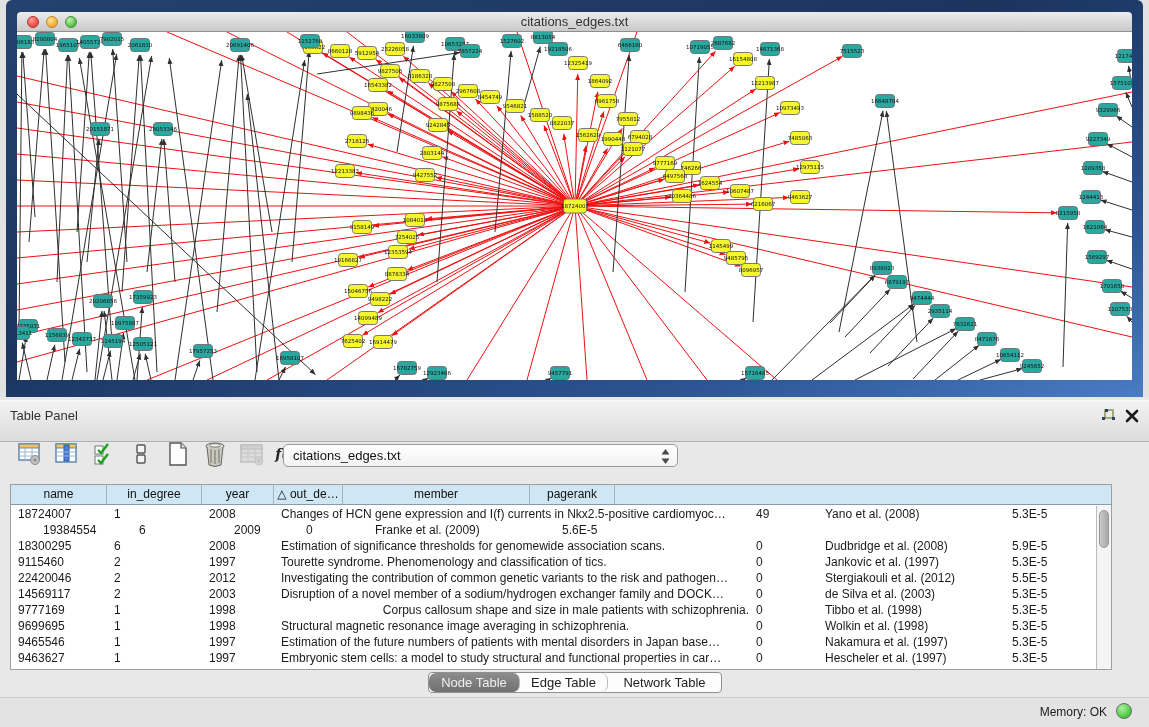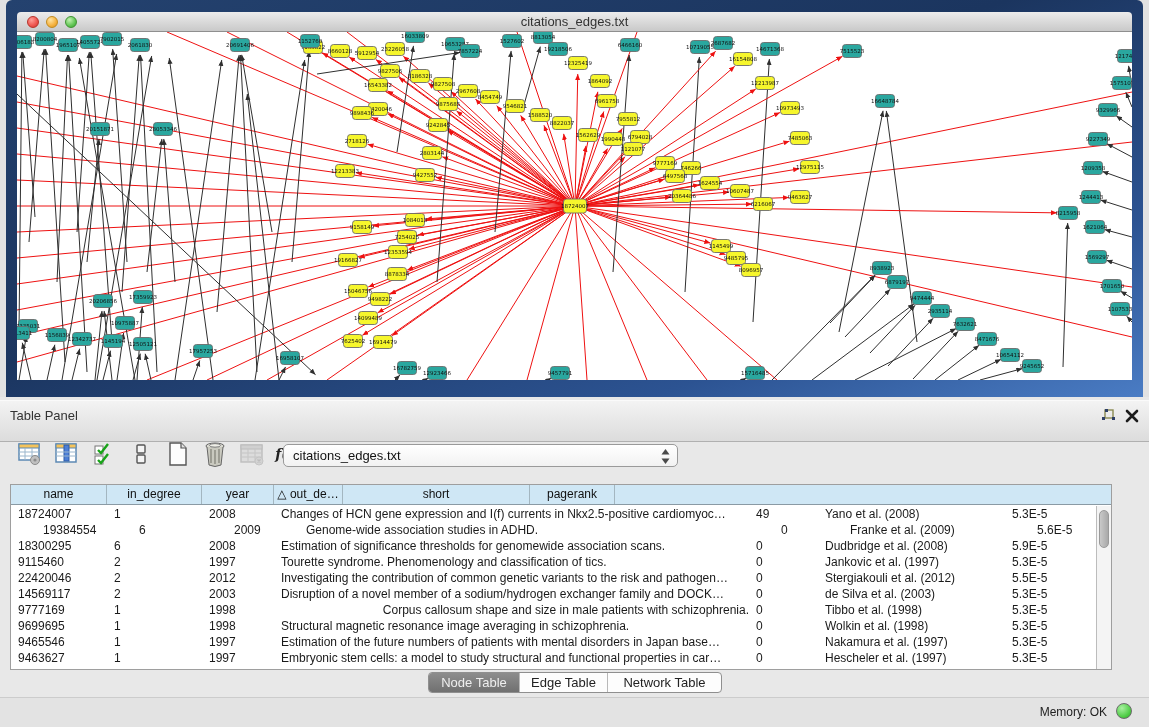--- a/index.html
+++ b/index.html
@@ -51,21 +51,21 @@
   .tbody { position:absolute; left:0; top:21px; bottom:0; width:1085px; overflow:hidden; }
   .tr { display:flex; height:16px; }
   .td { font-size:12px; color:#1a1a1a; line-height:16px; padding-left:7px; overflow:hidden; white-space:nowrap; flex:none; }
   .vscroll { position:absolute; right:0; top:21px; bottom:0; width:15px; background:#f4f4f4; border-left:1px solid #bcbcbc; }
   .vthumb { position:absolute; left:2px; top:4px; width:10px; height:38px; border-radius:5px;
     background:linear-gradient(90deg,#c9c9c9,#a9a9a9); border:1px solid #9a9a9a; }
 
   .tabsbar { position:absolute; left:0; top:273px; width:1149px; height:26px; }
   .seg { position:absolute; left:428px; top:2px; height:21px; display:flex;
     border:1px solid #8f8f8f; border-radius:4px; overflow:hidden; background:#fdfdfd; }
-  .tab { font-size:13px; line-height:20px; text-align:center; color:#222; border-right:1px solid #b9b9b9; }
+  .tab { font-size:13px; line-height:20px; text-align:center; color:#222; border-right:1px solid #b9b9b9;border-radius:7px; }
   .tab:last-child { border-right:none; }
   .tab.sel { background:linear-gradient(#8d8d8d,#707070); color:#efefef; }
 
   .statusbar { position:absolute; left:0; top:300px; width:1149px; height:30px; background:#e3e3e3; border-top:1px solid #cccccc; }
   .statusbar .mem { position:absolute; right:42px; top:7px; font-size:12px; color:#222; }
   .memdot { position:absolute; right:17px; top:5px; width:16px; height:16px; border-radius:50%;
     background:radial-gradient(circle at 35% 30%,#a8f0a0,#4ecc44 65%,#2f9e2a); border:1px solid #6b6b6b; }
 </style>
 </head>
 <body>
@@ -797,38 +797,37 @@
       </span>
     </div>
   </div>
 
   <div class="tableblock">
     <div class="thead" id="thead">
         <div class="th" style="width: 96px;">name</div>
         <div class="th" style="width: 95px;">in_degree</div>
         <div class="th" style="width: 72px;">year</div>
         <div class="th" style="width: 69px;">△ out_de…</div>
-        <div class="th" style="width: 187px;">short</div>
+        <div class="th" style="width: 187px;">member</div>
         <div class="th" style="width: 85px;">pagerank</div>
       </div>
     <div class="tbody" id="tbody">
         <div class="tr">
           <div class="td" style="width: 96px;">18724007</div>
           <div class="td" style="width: 95px;">1</div>
           <div class="td" style="width: 72px;">2008</div>
           <div class="td" style="width: 475px;">Changes of HCN gene expression and I(f) currents in Nkx2.5-positive cardiomyoc…</div>
           <div class="td" style="width: 69px;">49</div>
           <div class="td" style="width: 187px;">Yano et al. (2008)</div>
           <div class="td" style="width: 85px;">5.3E-5</div>
         </div>
         <div class="tr">
           <div class="td" style="width: 96px; margin-left: 25px;">19384554</div>
           <div class="td" style="width: 95px;">6</div>
           <div class="td" style="width: 72px;">2009</div>
-          <div class="td" style="width: 475px;">Genome-wide association studies in ADHD.</div>
           <div class="td" style="width: 69px;">0</div>
           <div class="td" style="width: 187px;">Franke et al. (2009)</div>
           <div class="td" style="width: 85px;">5.6E-5</div>
         </div>
         <div class="tr">
           <div class="td" style="width: 96px;">18300295</div>
           <div class="td" style="width: 95px;">6</div>
           <div class="td" style="width: 72px;">2008</div>
           <div class="td" style="width: 475px;">Estimation of significance thresholds for genomewide association scans.</div>
           <div class="td" style="width: 69px;">0</div>

